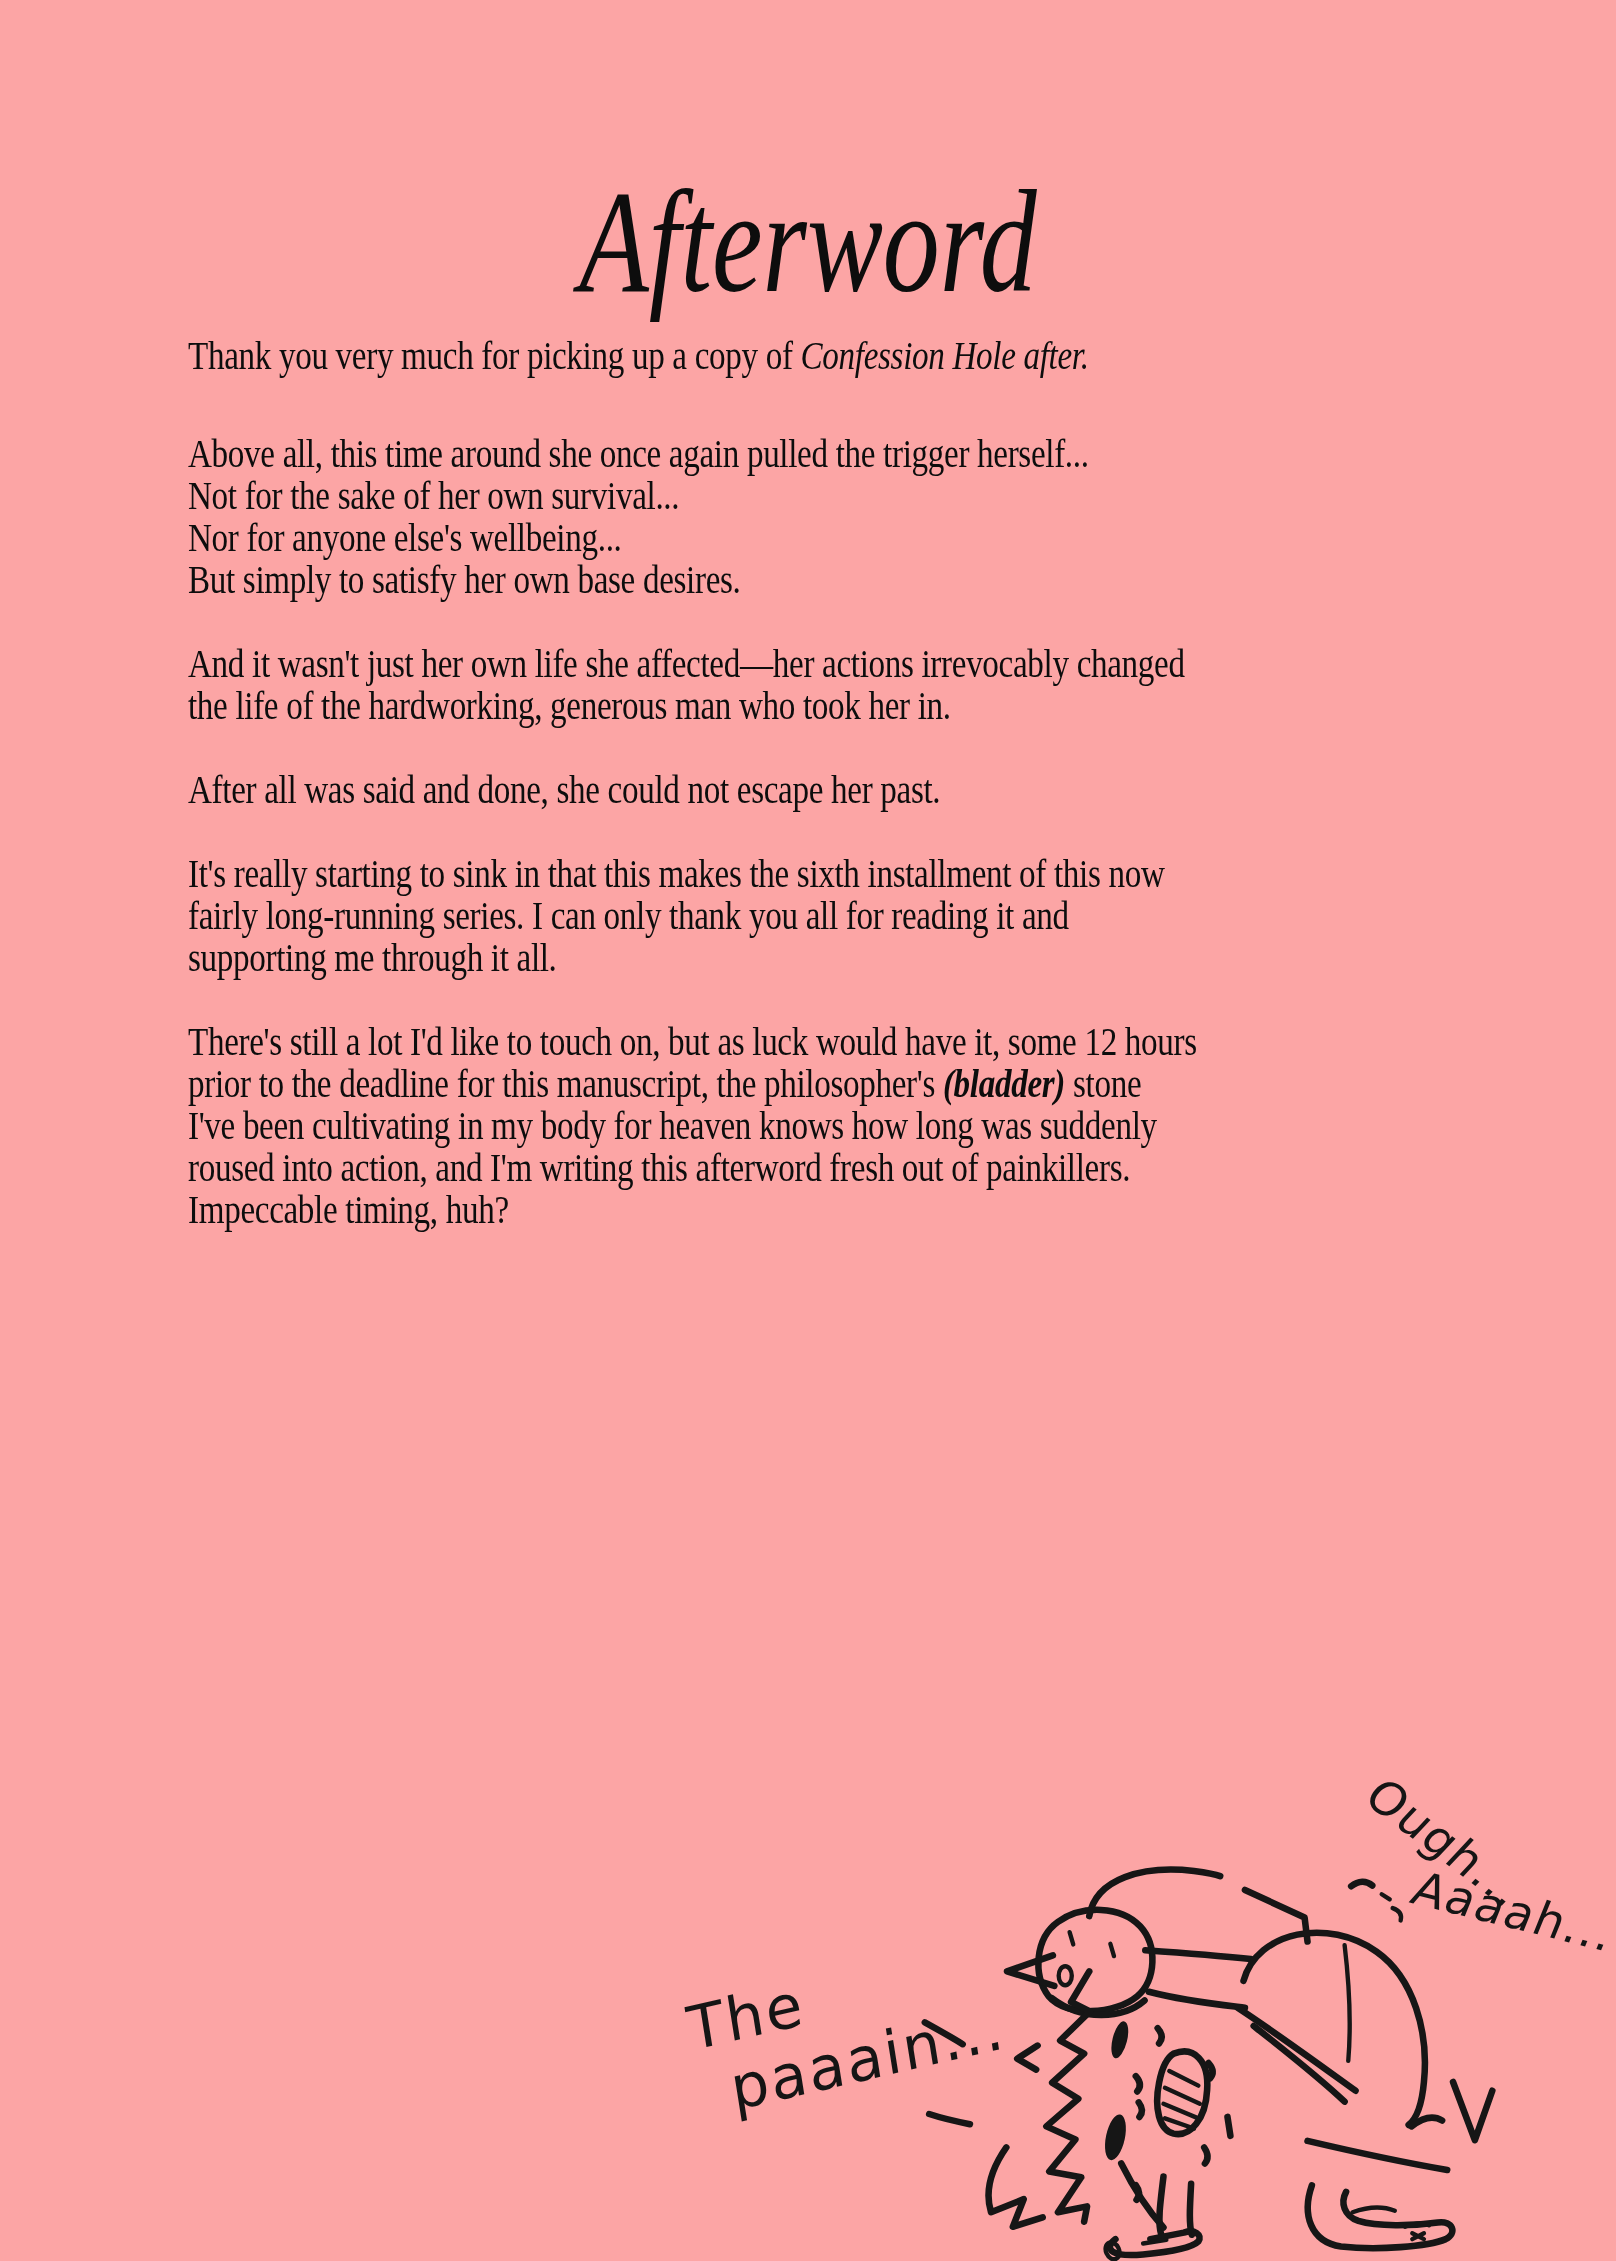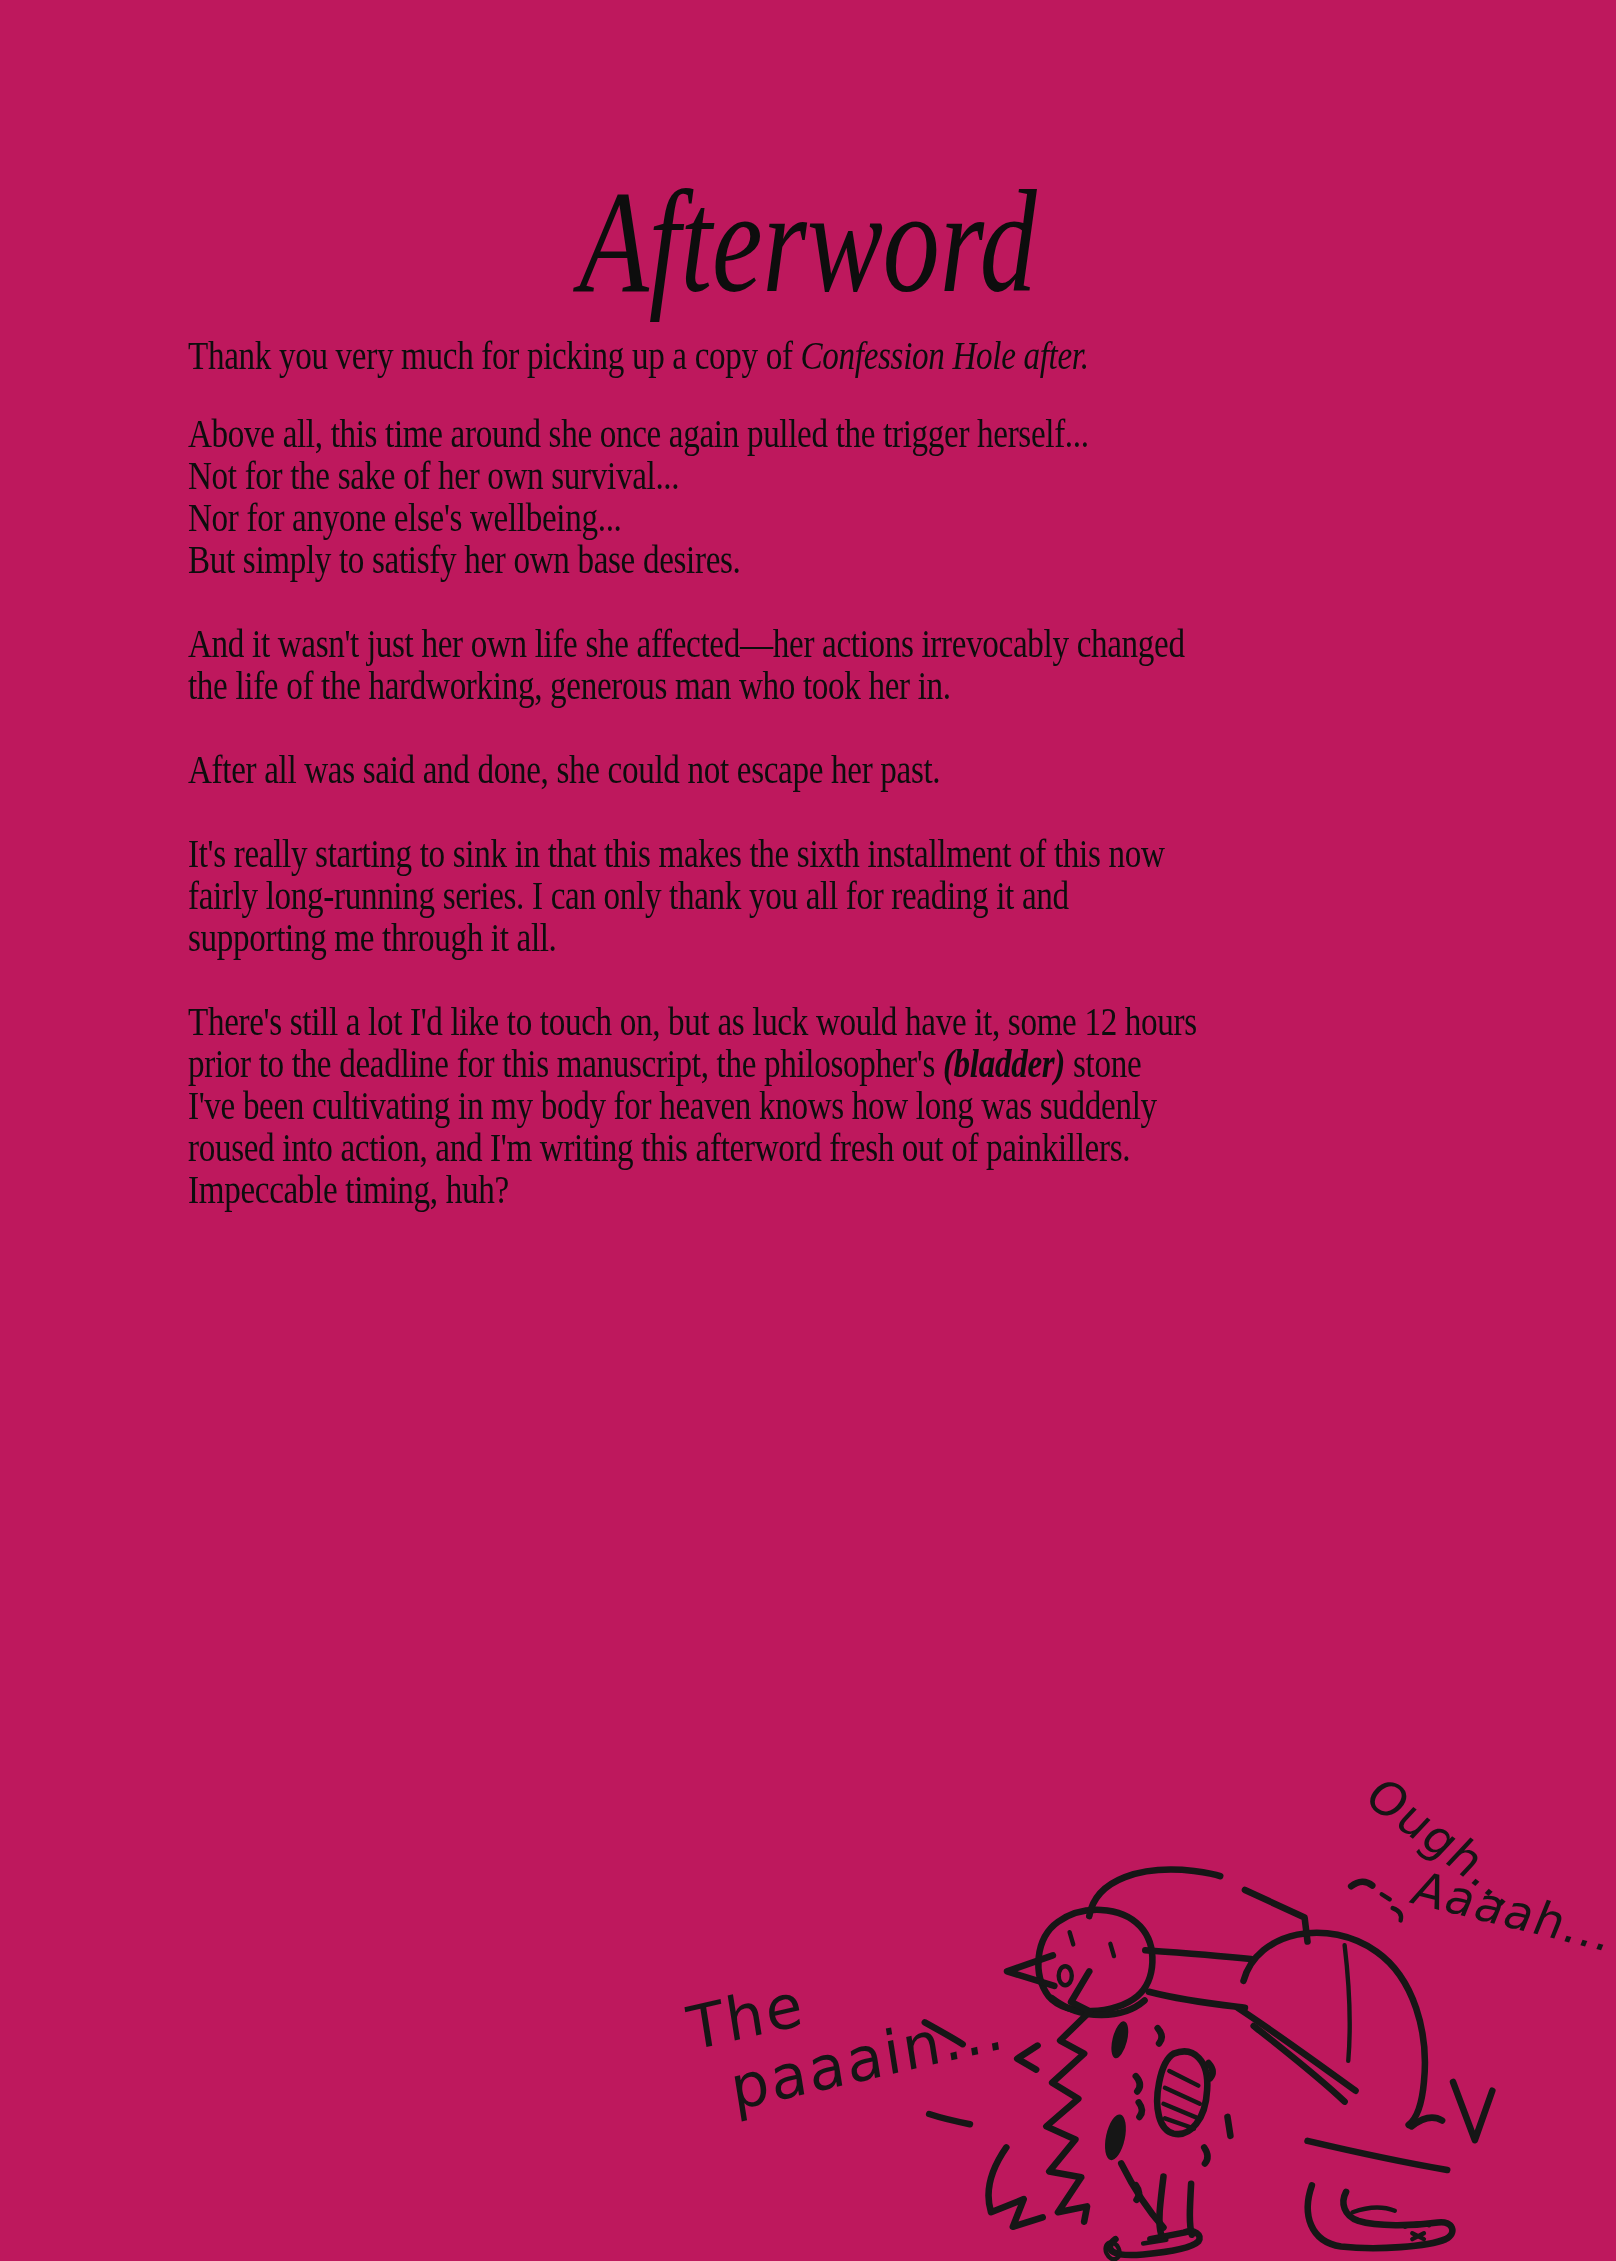--- a/index.html
+++ b/index.html
@@ -1,39 +1,39 @@
 <!DOCTYPE html>
 <html style="font-size:11.6px"><head>
 <meta charset="utf-8">
 <style>
   html,body{margin:0;padding:0;background:#e8e8e8;}
   #page{
     position:relative;
     width:1616px;height:2261px;
-    background:#be185d;
+    background:#fca5a5;
     overflow:hidden;
     font-family:"Liberation Serif", serif;
     color:#0d0d0d;
   }
   
   #title{
     position:absolute;top:169px;left:0;width:100%;
     text-align:center;
     font-style:italic;
     font-size:146px;line-height:146px;
     transform:scaleX(0.78);
     transform-origin:50% 50%;
     white-space:nowrap;
   }
   
   #body{
     position:absolute;left:188px;top:335px;width:1387px;
   }
   .para{margin:0 0 42px 0;padding:0;}
-  .para.gap-large{margin-bottom:36px;}
+  .para.gap-large{margin-bottom:56px;}
   .line{
     height:42px;line-height:42px;
     font-size:39px;
     letter-spacing:-0.4px;
     white-space:nowrap;
     transform:scaleX(0.85);
     transform-origin:0 50%;
   }
   .line span.italic{font-style:italic;}
   .line span.bold-italic{font-style:italic;font-weight:bold;}

